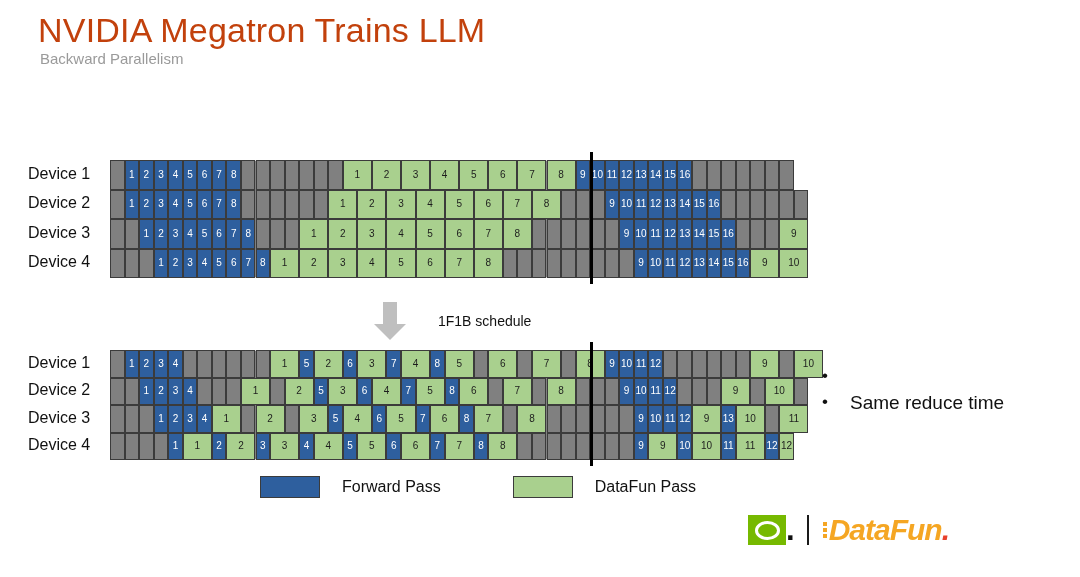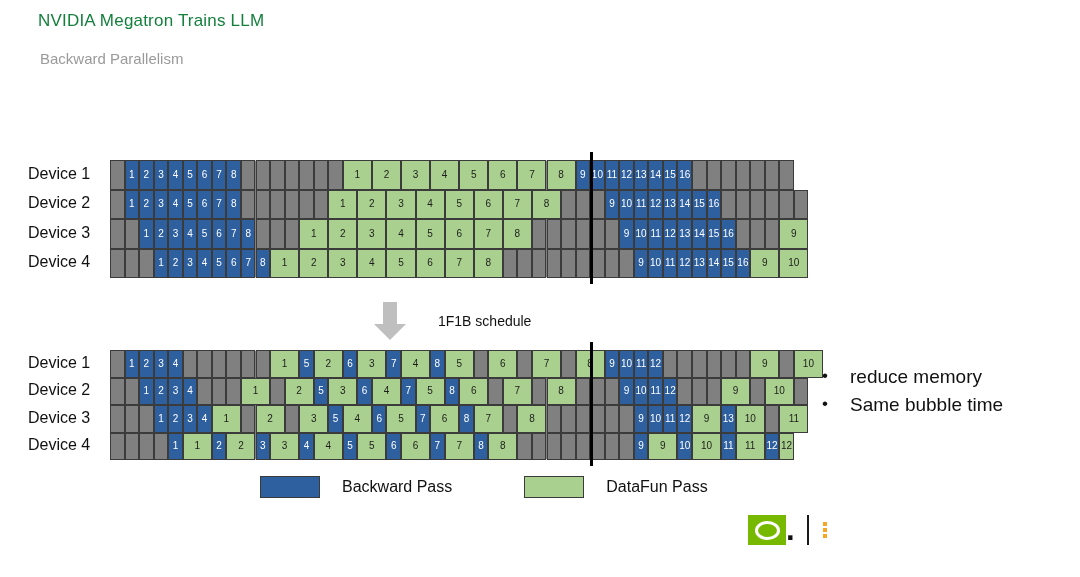--- a/index.html
+++ b/index.html
@@ -7,21 +7,21 @@
     width:1080px;height:577px;
     background:#ffffff;
     font-family:"Liberation Sans", sans-serif;
     position:relative;
     overflow:hidden;
     color:#000;
   }
   
   #title{
     position:absolute;left:38px;top:11px;
-    font-size:17px;color:#15803d;font-weight:400;letter-spacing:.2px;
+    font-size:34px;color:#c2410c;font-weight:400;letter-spacing:.2px;
   }
   #subtitle{
     position:absolute;left:40px;top:50px;
     font-size:15px;color:#9a9a9a;font-weight:400;
   }
   
   .gantt{position:absolute;}
   .rowlabel{
     position:absolute;
     font-size:16px;color:#111;
@@ -420,42 +420,44 @@
 <div id="arrow-wrap">
   <svg width="40" height="40" viewBox="0 0 40 40" aria-hidden="true">
     <polygon points="13,2 27,2 27,24 36,24 20,40 4,24 13,24" fill="#bfbfbf"></polygon>
   </svg>
 </div>
 <div id="arrowlabel">1F1B schedule</div>
 
 <div id="notes">
   <div class="nitem">
     <span class="bullet">•</span>
-    <span class="ntext">reduce memory</span>
   </div>
   <div class="nitem">
     <span class="bullet">•</span>
-    <span class="ntext">Same bubble time</span>
+    <span class="ntext">Same reduce time</span>
   </div>
 </div>
 
 <div id="legend">
   <span class="lg-sw f"></span>
-  <span class="lg-text">Backward Pass</span>
+  <span class="lg-text">Forward Pass</span>
   <span class="lg-gap"></span>
   <span class="lg-sw b"></span>
   <span class="lg-text">DataFun Pass</span>
 </div>
 
 <div id="logos">
   <span id="nv-eye">
     <span class="ring">
         <span class="pupil"></span>
       </span>
   </span>
   <span id="nv-dot">.</span>
   <span id="divider"></span>
   <span id="df-dots">
     <span></span>
       <span></span>
       <span></span>
   </span>
+  <span id="df-word">
+    <span class="fun">DataFun</span><span class="dot">.</span>
+  </span>
 </div>
 
 </body></html>

